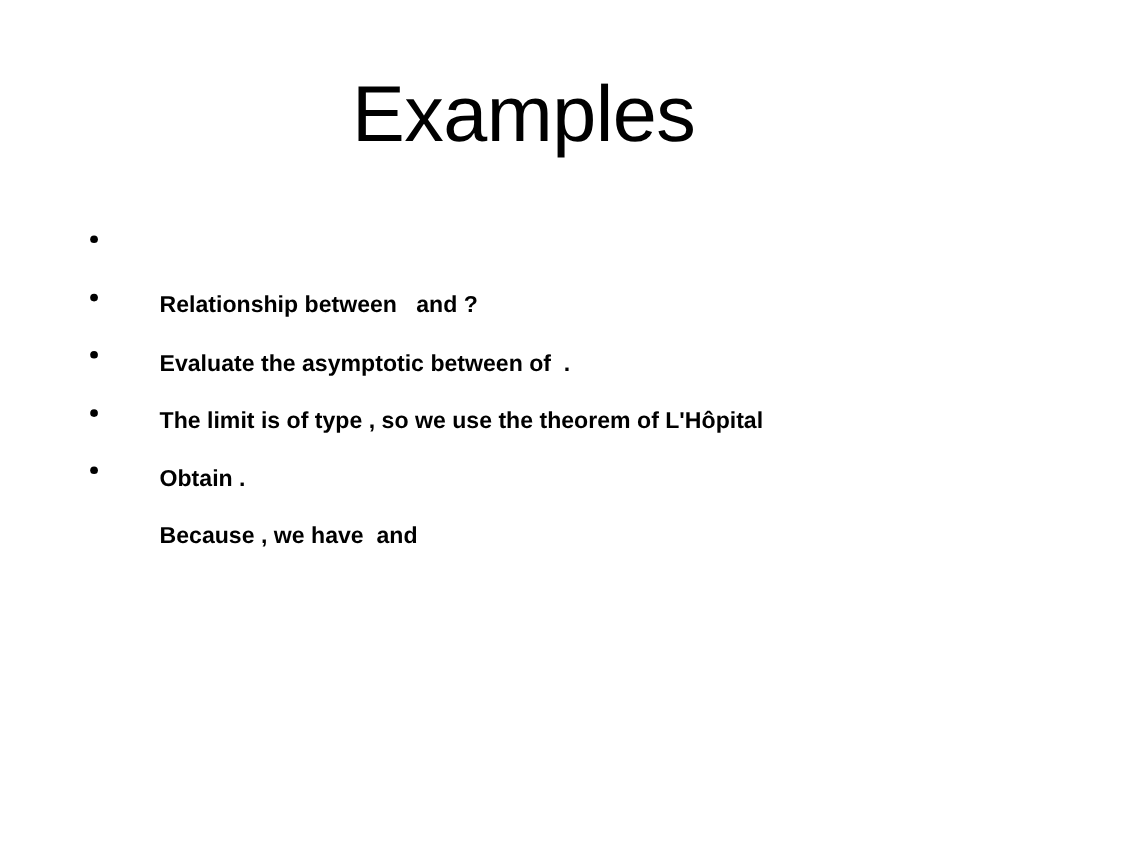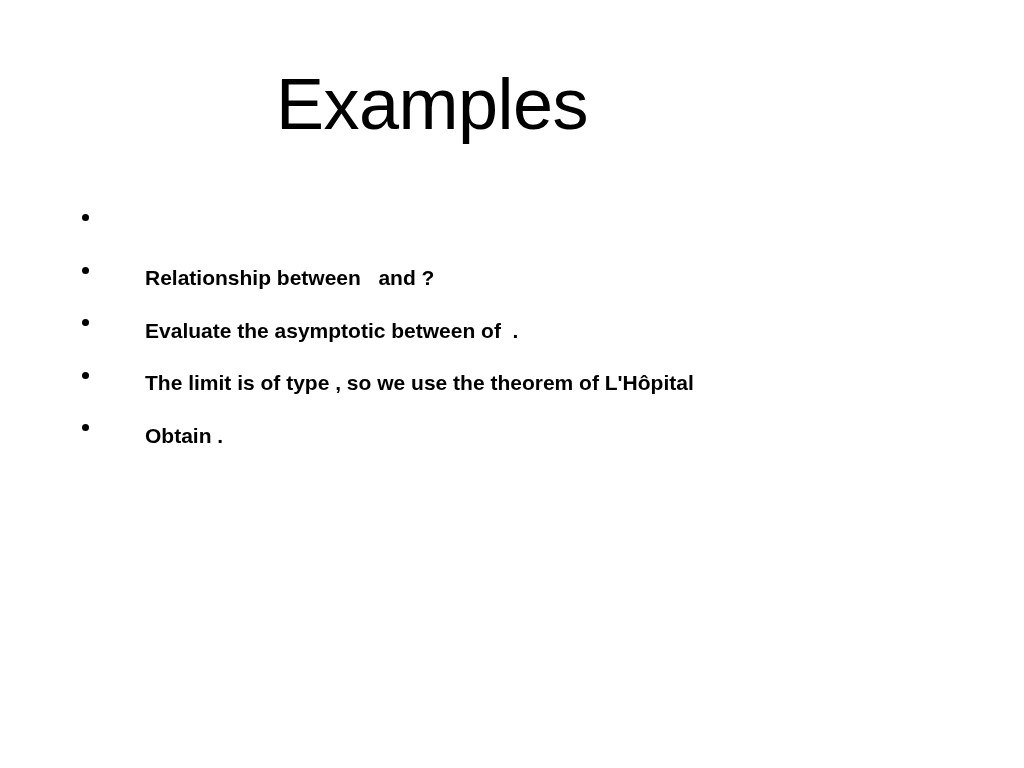--- a/index.html
+++ b/index.html
@@ -29,20 +29,21 @@
     left: 0;
     top: 68px;
     width: 864px;
     text-align: center;
     font-size: 72px;
     line-height: 1;
     font-weight: 400;
     color: #000000;
     letter-spacing: -0.5px;
     white-space: nowrap;
+    padding-left: 44px;
   }
 
   .bullet-list {
     position: absolute;
     left: 78px;
     top: 203px;
     width: 900px;
     list-style: none;
     margin: 0;
     padding: 0;
@@ -99,17 +100,18 @@
     </li>
 
 
     <li class="bullet-item">
       <span class="bullet-marker"></span>
       <span class="bullet-text">Obtain .</span>
     </li>
 
     <li class="bullet-item">
       <span class="bullet-marker"></span>
+      <span class="bullet-text">Because , we have  and</span>
     </li>
 
   </ul>
 
 </div>
 
 </body></html>

